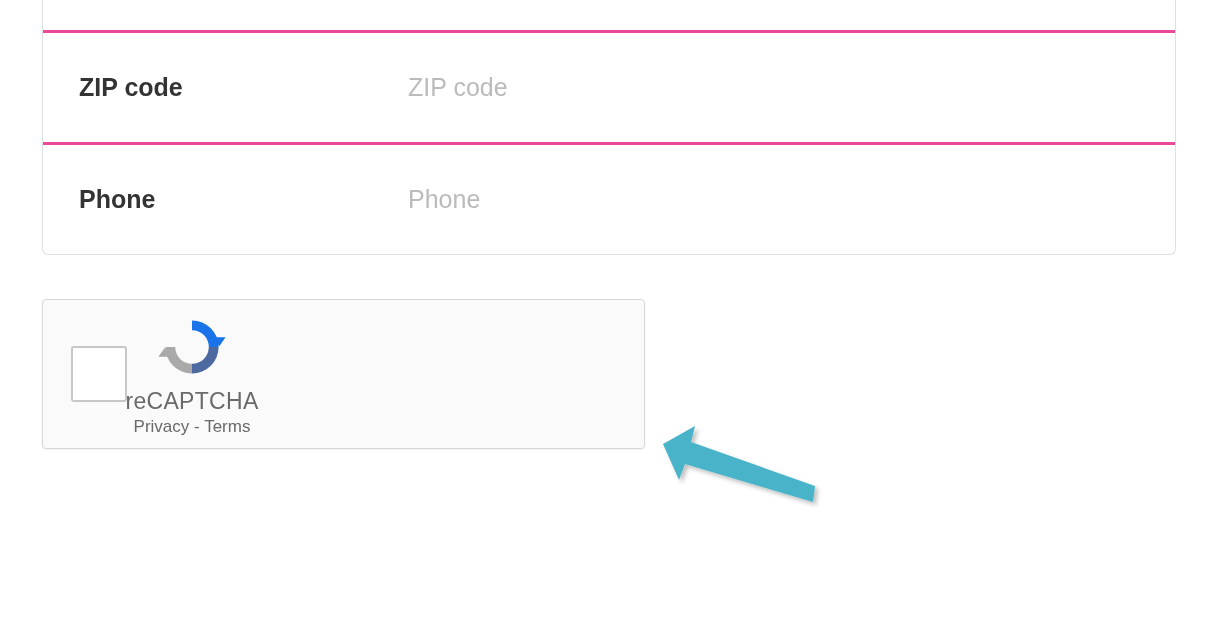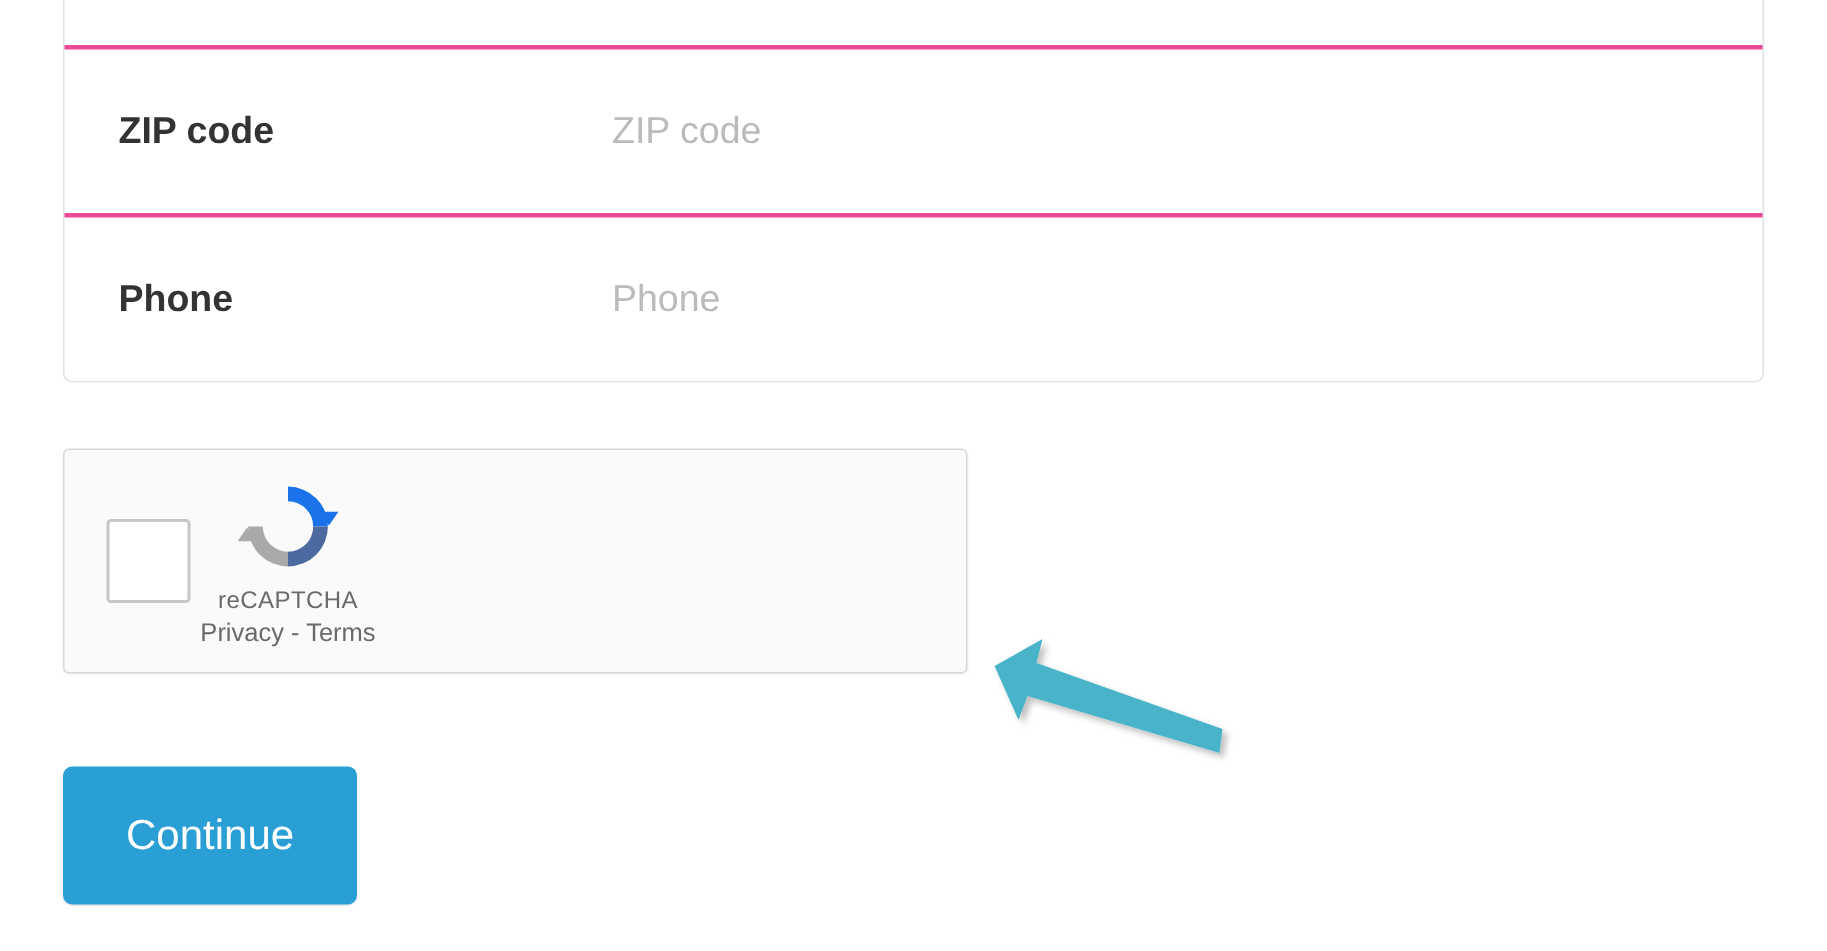--- a/index.html
+++ b/index.html
@@ -87,21 +87,21 @@
     align-items: center;
     justify-content: center;
     width: 130px;
   }
   .captcha-logo {
     width: 70px;
     height: 70px;
     margin-bottom: 6px;
   }
   .captcha-brand {
-    font-size: 16px;
+    font-size: 23px;
     color: #6a6a6a;
     letter-spacing: 0.3px;
     text-align: right;
   }
   .captcha-legal {
     font-size: 17px;
     color: #6a6a6a;
     margin-top: 2px;
   }
   .captcha-legal a {
@@ -178,14 +178,13 @@
 <svg class="arrow" width="180" height="90">
   <defs>
     <filter id="sh" x="-20%" y="-20%" width="150%" height="150%">
       <feDropShadow dx="3" dy="3" stdDeviation="2" flood-opacity="0.25"></feDropShadow>
     </filter>
   </defs>
   <polygon points="8,22 40,4 36,20 160,64 158,80 30,42 24,58" fill="#4ab3c9" filter="url(#sh)"></polygon>
 </svg>
 
 <div class="footer-row">
-  <button class="continue-btn">Continue</button>
 </div>
 
 </body></html>

